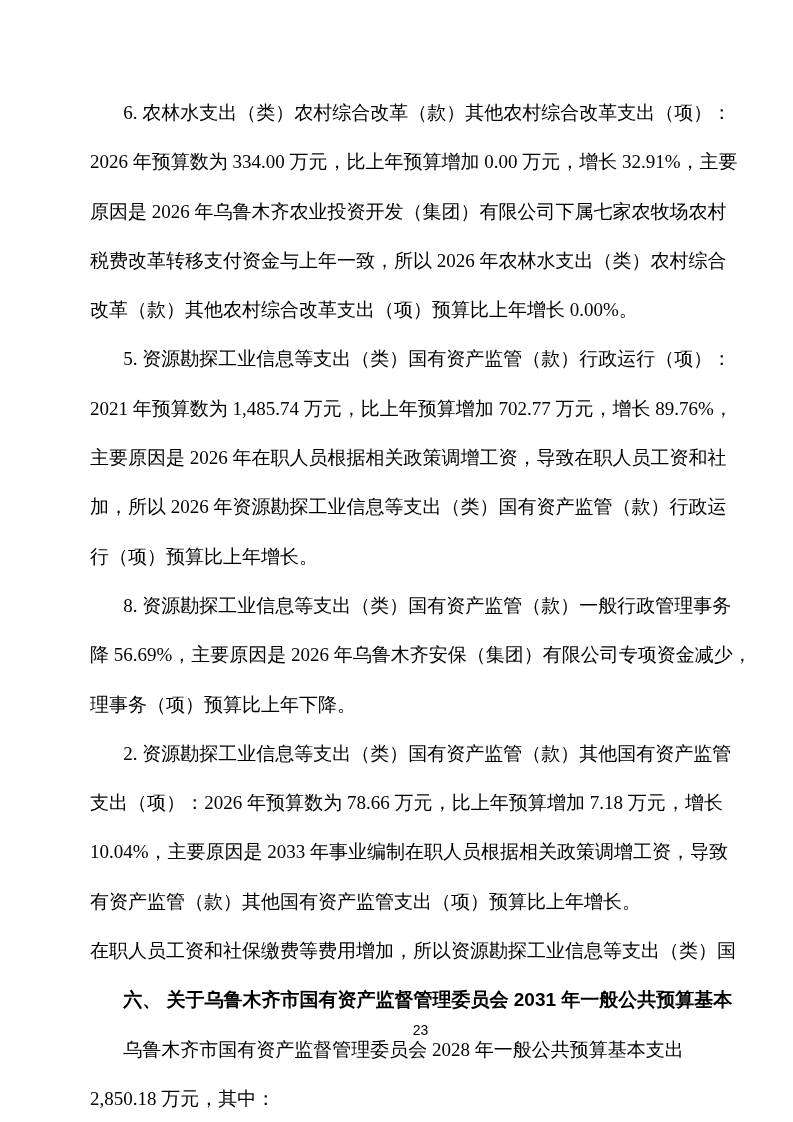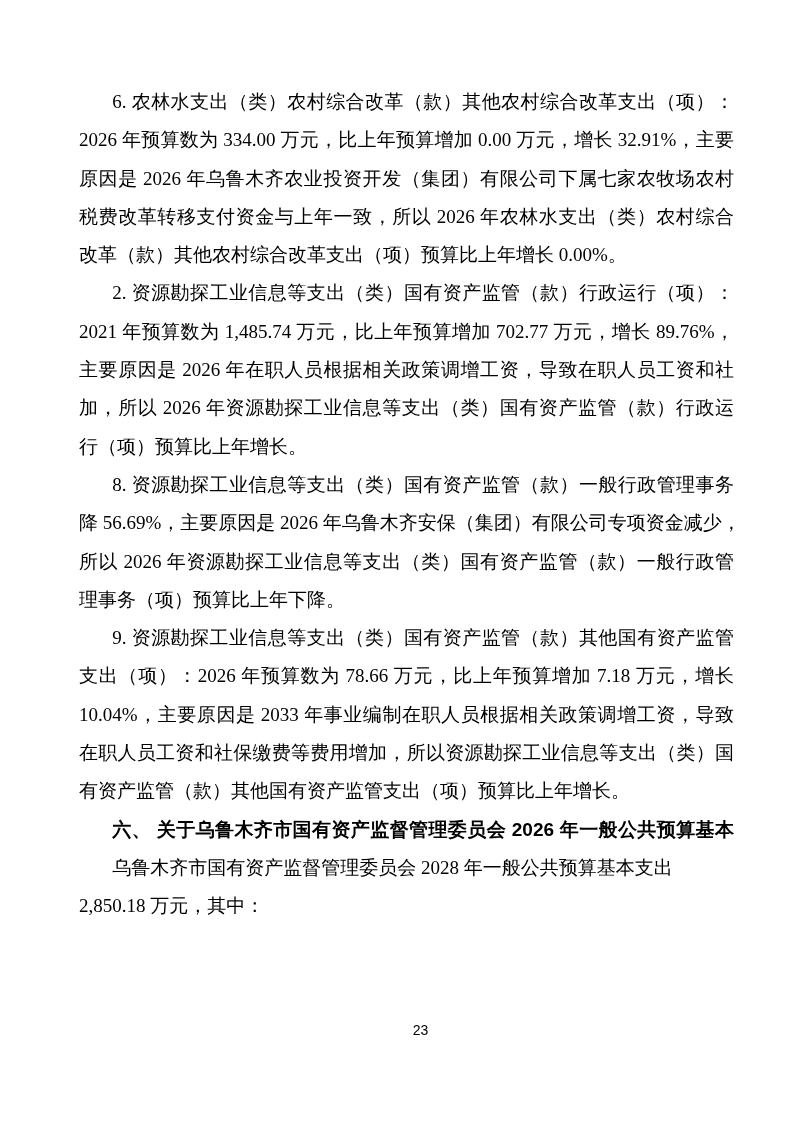--- a/index.html
+++ b/index.html
@@ -20,21 +20,21 @@
   }
   .content {
     position: absolute;
     left: 78px;
     top: 82px;
     width: 657px;
     font-size: 19px;
     line-height: 37.3px;
   }
   .ln {
-    margin: 1px;
+    margin: 12px;
     white-space: nowrap;
     text-align: left;
     text-align-last: left;
   }
   .j {
     text-align: justify;
     text-align-last: justify;
     text-justify: inter-character;
   }
   .ind { text-indent: 1.75em; }
@@ -61,44 +61,43 @@
 
     <div>
       <p class="ln j ind">6. 农林水支出（类）农村综合改革（款）其他农村综合改革支出（项）：</p>
       <p class="ln j">2026 年预算数为 334.00 万元，比上年预算增加 0.00 万元，增长 32.91%，主要</p>
       <p class="ln j">原因是 2026 年乌鲁木齐农业投资开发（集团）有限公司下属七家农牧场农村</p>
       <p class="ln j">税费改革转移支付资金与上年一致，所以 2026 年农林水支出（类）农村综合</p>
       <p class="ln">改革（款）其他农村综合改革支出（项）预算比上年增长 0.00%。</p>
     </div>
 
     <div>
-      <p class="ln j ind">2. 资源勘探工业信息等支出（类）国有资产监管（款）行政运行（项）：</p>
+      <p class="ln j ind">5. 资源勘探工业信息等支出（类）国有资产监管（款）行政运行（项）：</p>
       <p class="ln j">2021 年预算数为 1,485.74 万元，比上年预算增加 702.77 万元，增长 89.76%，</p>
       <p class="ln j">主要原因是 2026 年在职人员根据相关政策调增工资，导致在职人员工资和社</p>
       <p class="ln j">加，所以 2026 年资源勘探工业信息等支出（类）国有资产监管（款）行政运</p>
       <p class="ln">行（项）预算比上年增长。</p>
     </div>
 
     <div>
       <p class="ln j ind">8. 资源勘探工业信息等支出（类）国有资产监管（款）一般行政管理事务</p>
       <p class="ln j">降 56.69%，主要原因是 2026 年乌鲁木齐安保（集团）有限公司专项资金减少，</p>
-      <p class="ln j">所以 2026 年资源勘探工业信息等支出（类）国有资产监管（款）一般行政管</p>
       <p class="ln">理事务（项）预算比上年下降。</p>
     </div>
 
     <div>
-      <p class="ln j ind">9. 资源勘探工业信息等支出（类）国有资产监管（款）其他国有资产监管</p>
+      <p class="ln j ind">2. 资源勘探工业信息等支出（类）国有资产监管（款）其他国有资产监管</p>
       <p class="ln j">支出（项）：2026 年预算数为 78.66 万元，比上年预算增加 7.18 万元，增长</p>
       <p class="ln j">10.04%，主要原因是 2033 年事业编制在职人员根据相关政策调增工资，导致</p>
+      <p class="ln">有资产监管（款）其他国有资产监管支出（项）预算比上年增长。</p>
       <p class="ln j">在职人员工资和社保缴费等费用增加，所以资源勘探工业信息等支出（类）国</p>
-      <p class="ln">有资产监管（款）其他国有资产监管支出（项）预算比上年增长。</p>
     </div>
 
     <div>
-      <p class="ln j ind hd">六、 关于乌鲁木齐市国有资产监督管理委员会 2026 年一般公共预算基本</p>
+      <p class="ln j ind hd">六、 关于乌鲁木齐市国有资产监督管理委员会 2031 年一般公共预算基本</p>
     </div>
 
     <div>
       <p class="ln ind">乌鲁木齐市国有资产监督管理委员会 2028 年一般公共预算基本支出</p>
       <p class="ln">2,850.18 万元，其中：</p>
     </div>
 
   </div>
 
   <div class="page-number">23</div>

